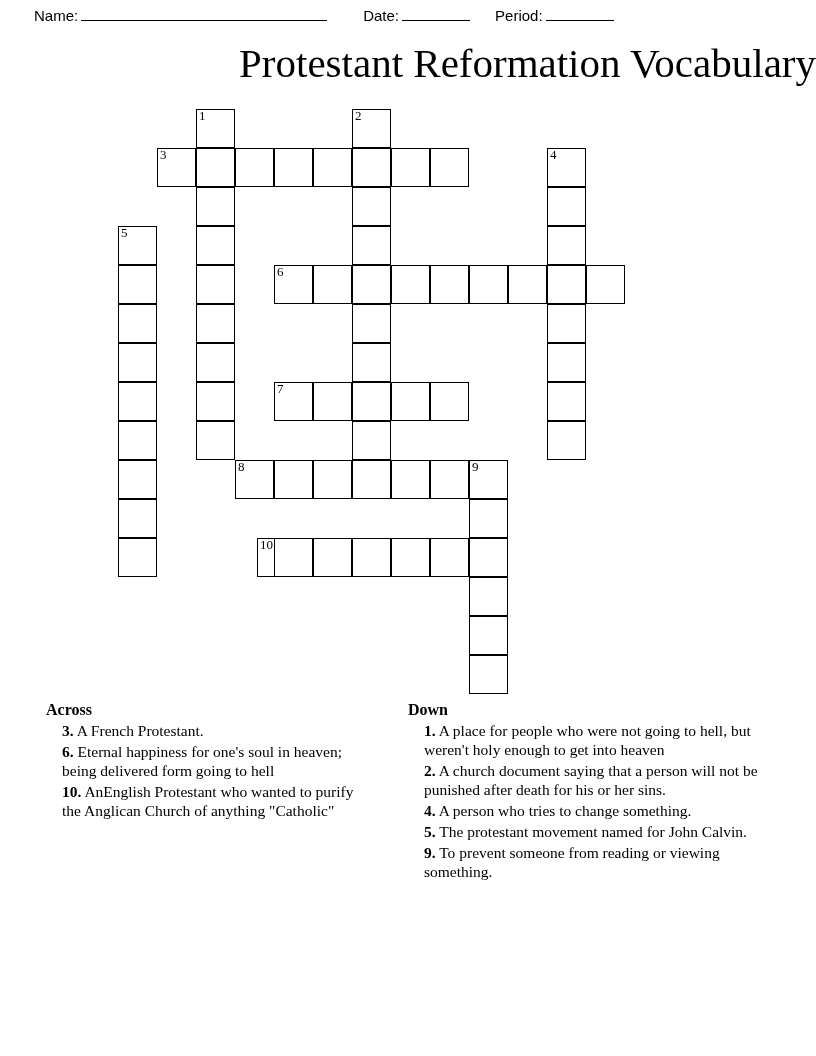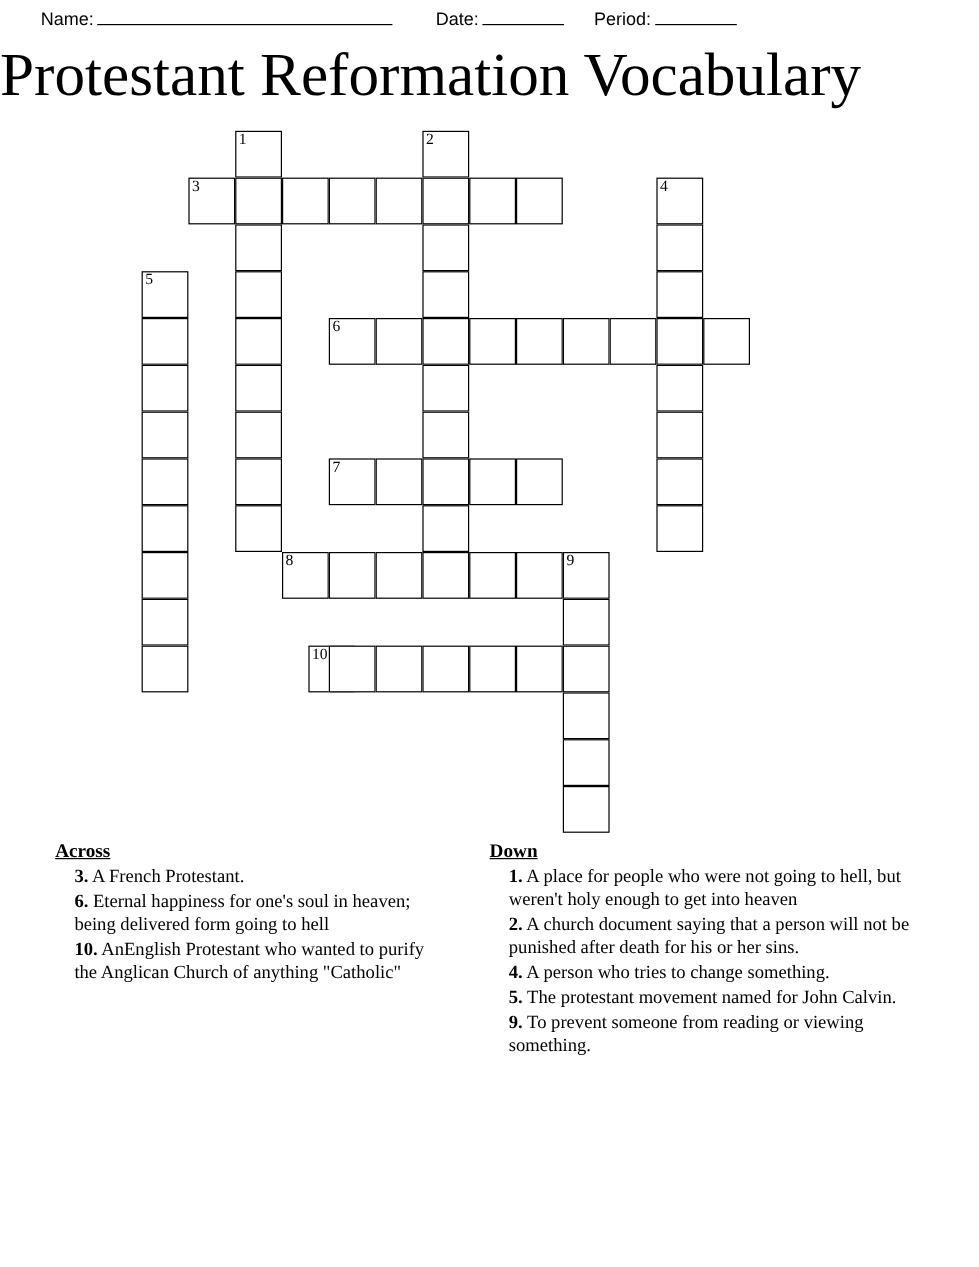--- a/index.html
+++ b/index.html
@@ -44,23 +44,23 @@
   .gap-a { width: 36px; }
   .gap-b { width: 25px; }
   .lead  { width: 34px; }
 
   
   .puzzle-title {
     position: absolute;
     left: 0;
     top: 38px;
     width: 816px;
-    text-align: left;
-    font-family: "Liberation Serif", serif;
-    font-size: 51px;
+    text-align: right;
+    font-family: "Liberation Serif", serif;
+    font-size: 41px;
     font-weight: normal;
     letter-spacing: 0px;
     line-height: 50px;
     margin: 0;
   }
 
   
   #grid {
     position: absolute;
     left: 0;
@@ -92,21 +92,20 @@
     top: 700px;
     font-family: "Liberation Serif", serif;
     font-size: 15.5px;
     line-height: 19px;
   }
   .clues.across { left: 46px; width: 330px; }
   .clues.down   { left: 408px; width: 355px; }
   .clues h2 {
     font-size: 16px;
     font-weight: bold;
-    text-decoration: underline;
     margin: 0 0 2px 0;
     padding: 0;
     line-height: 19px;
   }
   .clue {
     margin: 0 0 2px 16px;
     padding: 0;
     text-indent: 0;
   }
   .clue .cn { font-weight: bold; }

